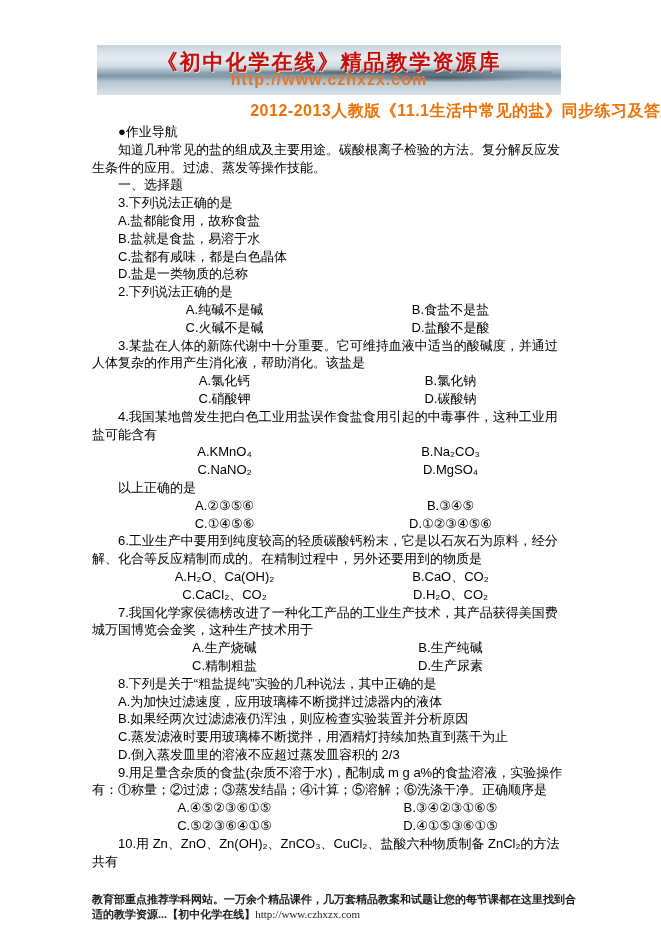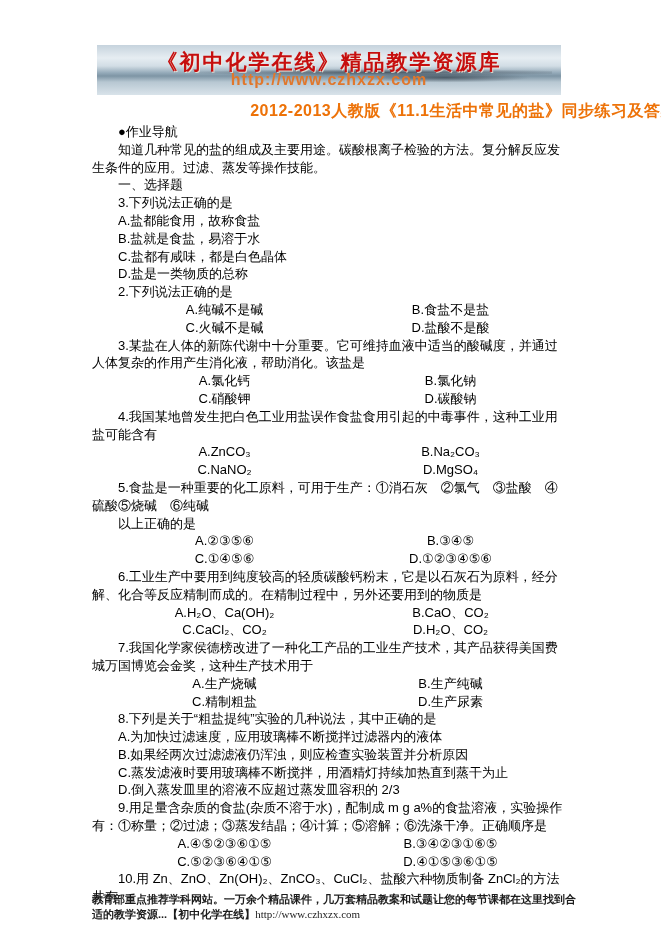--- a/index.html
+++ b/index.html
@@ -72,28 +72,27 @@
       <div class="row">
         <div class="cell">A.氯化钙</div>
         <div class="cell">B.氯化钠</div>
       </div>
       <div class="row">
         <div class="cell">C.硝酸钾</div>
         <div class="cell">D.碳酸钠</div>
       </div>
       <div class="para">4.我国某地曾发生把白色工业用盐误作食盐食用引起的中毒事件，这种工业用盐可能含有</div>
       <div class="row">
-        <div class="cell">A.ZnCO₃</div>
+        <div class="cell">A.KMnO₄</div>
         <div class="cell">B.Na₂CO₃</div>
       </div>
       <div class="row">
         <div class="cell">C.NaNO₂</div>
         <div class="cell">D.MgSO₄</div>
       </div>
-      <div class="para">5.食盐是一种重要的化工原料，可用于生产：①消石灰　②氯气　③盐酸　④硫酸⑤烧碱　⑥纯碱</div>
       <div class="para">以上正确的是</div>
       <div class="row">
         <div class="cell">A.②③⑤⑥</div>
         <div class="cell">B.③④⑤</div>
       </div>
       <div class="row">
         <div class="cell">C.①④⑤⑥</div>
         <div class="cell">D.①②③④⑤⑥</div>
       </div>
       <div class="para">6.工业生产中要用到纯度较高的轻质碳酸钙粉末，它是以石灰石为原料，经分解、化合等反应精制而成的。在精制过程中，另外还要用到的物质是</div>

